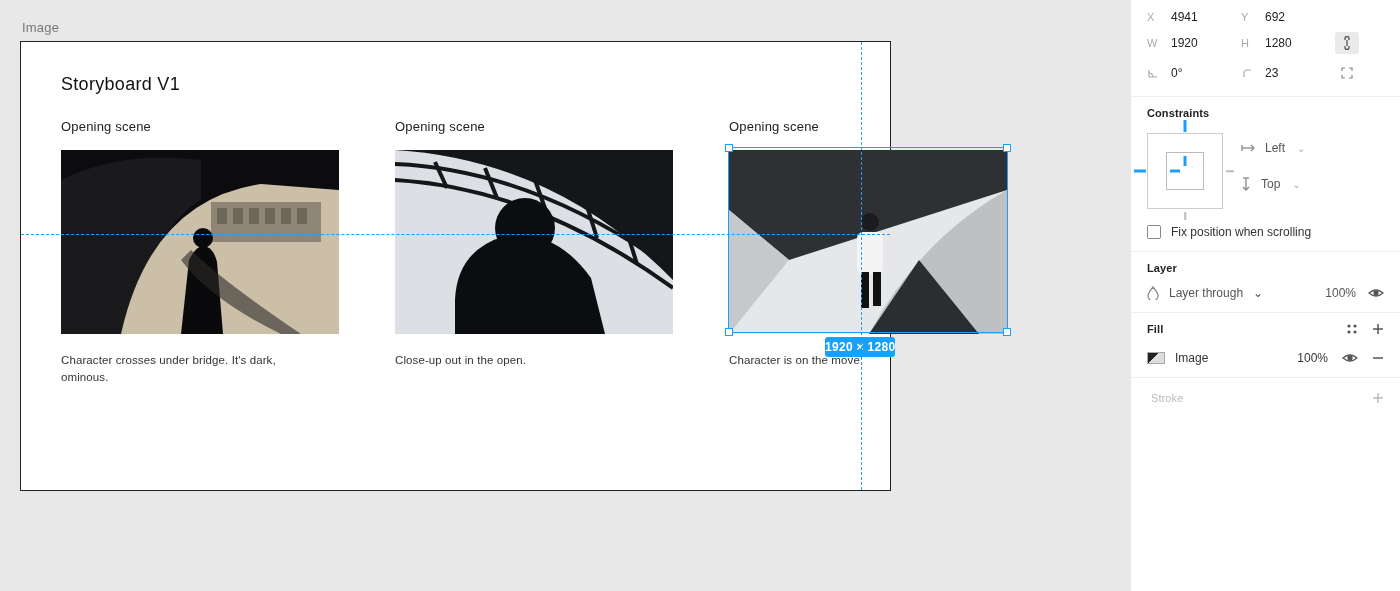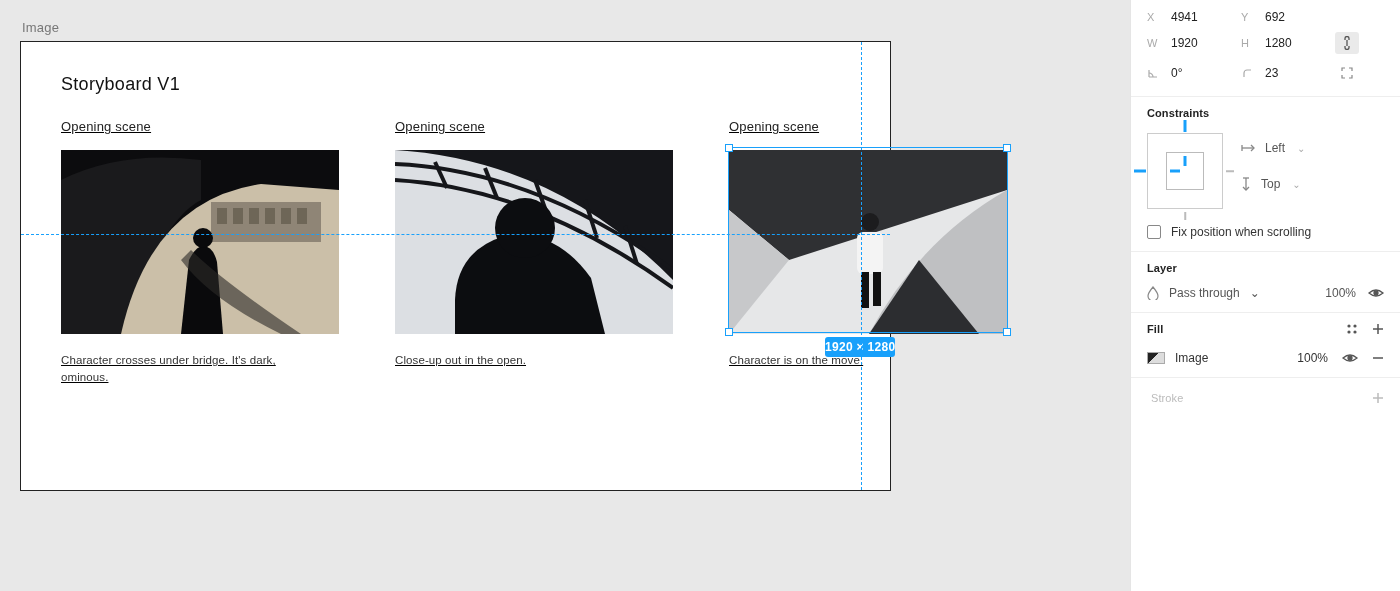--- a/index.html
+++ b/index.html
@@ -9,21 +9,21 @@
   .frame-label { font-size: 13px; color: #777; font-weight: 300; margin-bottom: 6px; margin-left: 2px; letter-spacing: 0.2px; }
   .frame {
     background: #fff;
     border: 1px solid #222;
     width: 871px;
     height: 450px;
     position: relative;
     padding: 32px 40px;
   }
   .frame-title { font-size: 18px; font-weight: 400; letter-spacing: 0.3px; color: #111; margin-bottom: 24px; }
-  .scenes { display: flex; gap: 56px; text-decoration: underline; }
+  .scenes { display: flex; gap: 56px; }
   .scene { width: 278px; position: relative; }
   .scene-title { font-size: 13px; font-weight: 400; color: #222; margin-bottom: 16px; letter-spacing: 0.2px; }
   .scene-img { width: 278px; height: 184px; background: #111; position: relative; overflow: hidden; }
   .scene-caption { font-size: 11.5px; color: #333; margin-top: 18px; line-height: 1.45; letter-spacing: 0.1px; max-width: 250px; }
 
   
   .selected .scene-img { outline-offset: -1px; }
   .sel-box {
     position: absolute;
     border: 1.5px solid #18a0fb;
@@ -305,21 +305,21 @@
       </div>
     </div>
 
     <div class="section">
       <div class="section-title">Layer</div>
       <div class="layer-row">
         <div class="layer-left">
           <svg width="12" height="14" viewBox="0 0 12 14" stroke="#888" fill="none" stroke-width="1.2">
               <path d="M6,1 Q11,7 11,10 a5,5 0 0 1 -10,0 Q1,7 6,1 Z"></path>
             </svg>
-          <span>Pass through</span>
+          <span>Layer through</span>
           <span class="chev">⌄</span>
         </div>
         <div class="layer-right">
           <span>100%</span>
           <svg width="16" height="12" viewBox="0 0 16 12" stroke="#555" fill="none" stroke-width="1.3">
               <path d="M1,6 Q8,0 15,6 Q8,12 1,6 Z"></path>
               <circle cx="8" cy="6" r="2" fill="#555"></circle>
             </svg>
         </div>
       </div>

